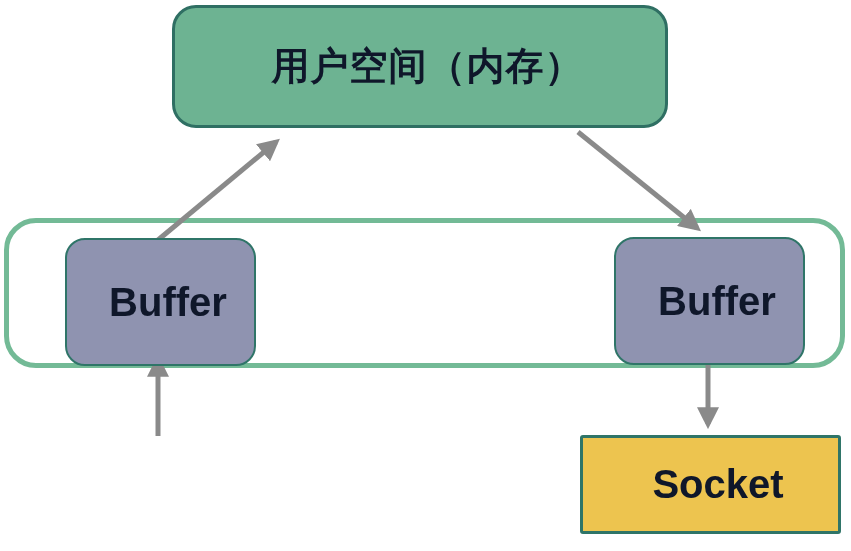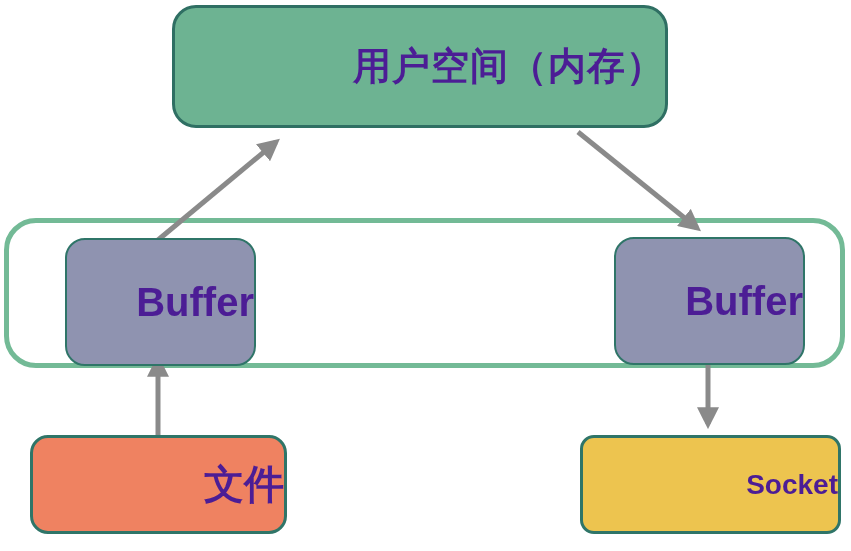--- a/index.html
+++ b/index.html
@@ -12,22 +12,22 @@
     position: relative;
     width: 851px;
     height: 551px;
     background: #ffffff;
     overflow: hidden;
   }
   .node {
     position: absolute;
     display: flex;
     align-items: center;
-    justify-content: flex-end;
-    color: #4c1d95;
+    justify-content: center;
+    color: #0f172a;
     box-sizing: border-box;
     z-index: 3;
     padding-left: 15px;
   }
   .node-user-space {
     left: 172px; top: 5px;
     width: 496px; height: 123px;
     background: #6db392;
     border: 3px solid #2f6f63;
     border-radius: 24px;
@@ -62,22 +62,22 @@
     border: 3px solid #2f7568;
     border-radius: 18px;
     font-size: 40px;
     font-weight: 700;
   }
   .node-socket {
     left: 580px; top: 435px;
     width: 261px; height: 99px;
     background: #edc44f;
     border: 3px solid #2f7568;
-    border-radius: 14px;
-    font-size: 28px;
+    border-radius: 3px;
+    font-size: 40px;
     font-weight: 700;
   }
   .arrows {
     position: absolute;
     left: 0; top: 0;
     width: 851px; height: 551px;
     z-index: 2;
     pointer-events: none;
   }
   .watermark {
@@ -118,22 +118,19 @@
   </div>
 
   <div class="node node-buffer node-buffer-left">
     <span>Buffer</span>
   </div>
 
   <div class="node node-buffer node-buffer-right">
     <span>Buffer</span>
   </div>
 
-  <div class="node node-file">
-    <span>文件</span>
-  </div>
 
   <div class="node node-socket">
     <span>Socket</span>
   </div>
 
 
 </div>
 
 </body></html>

